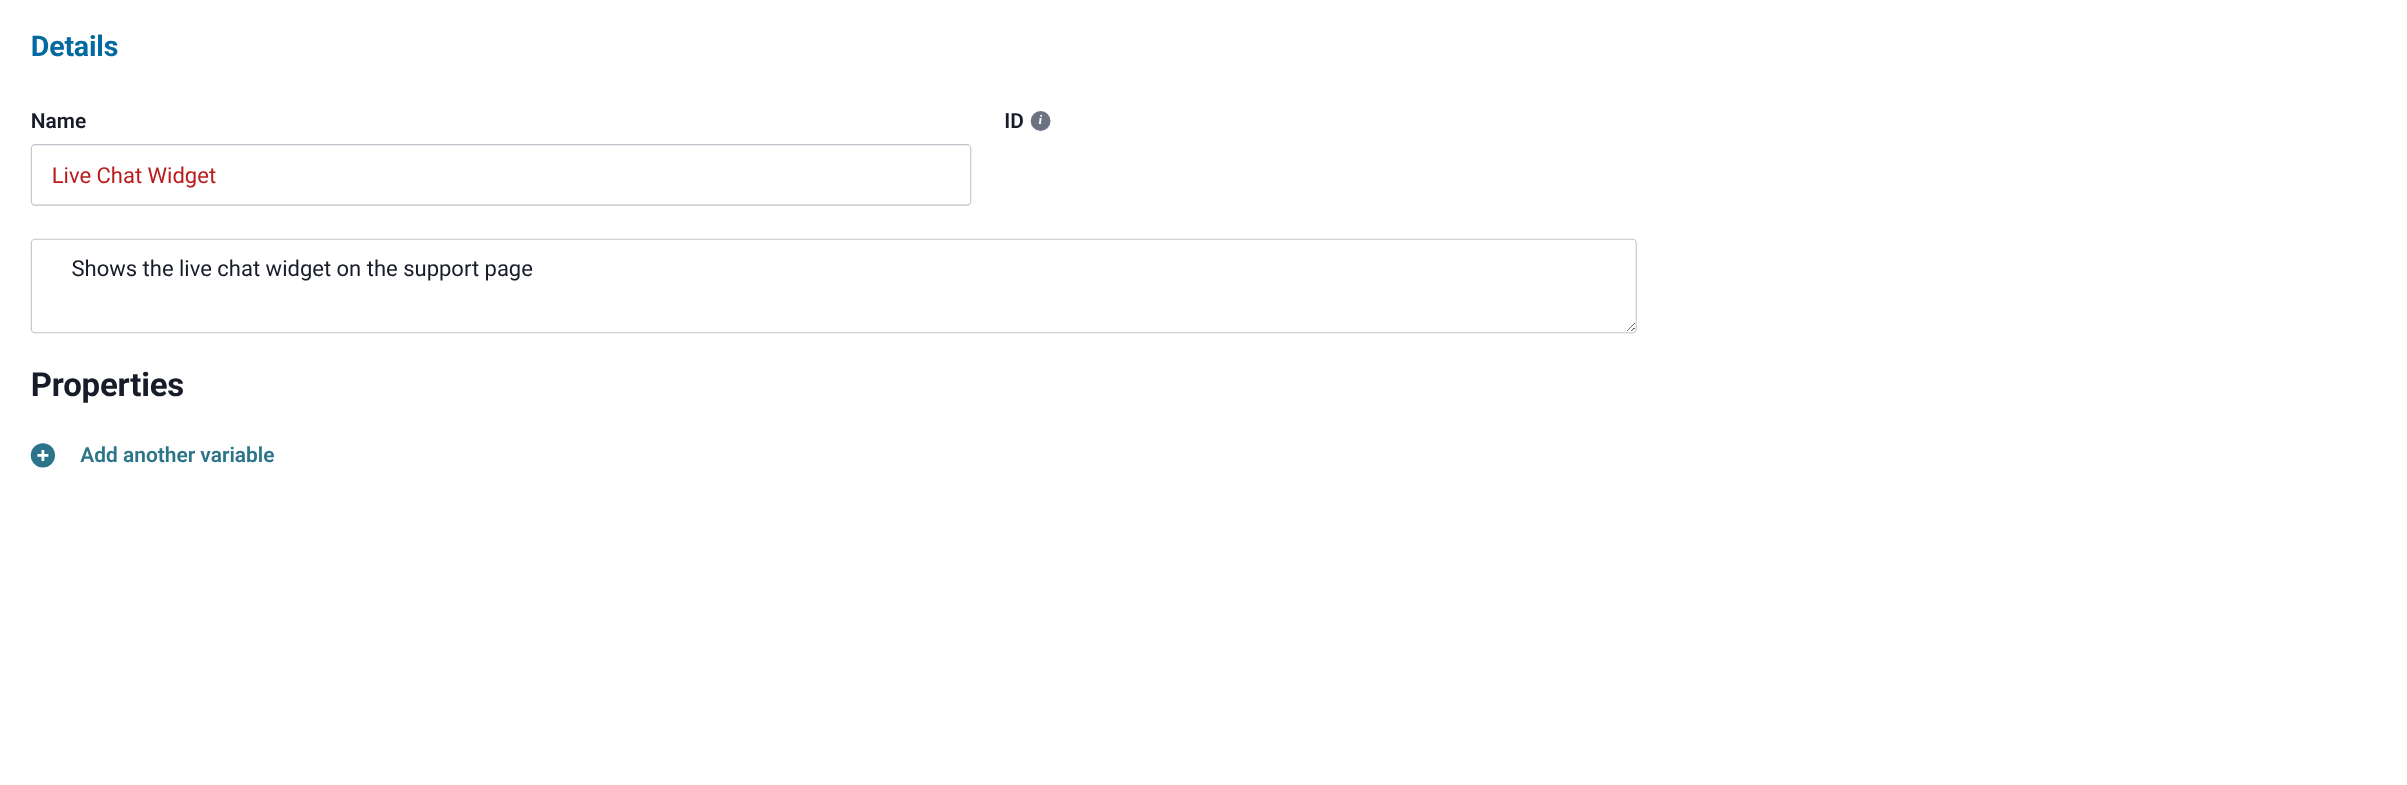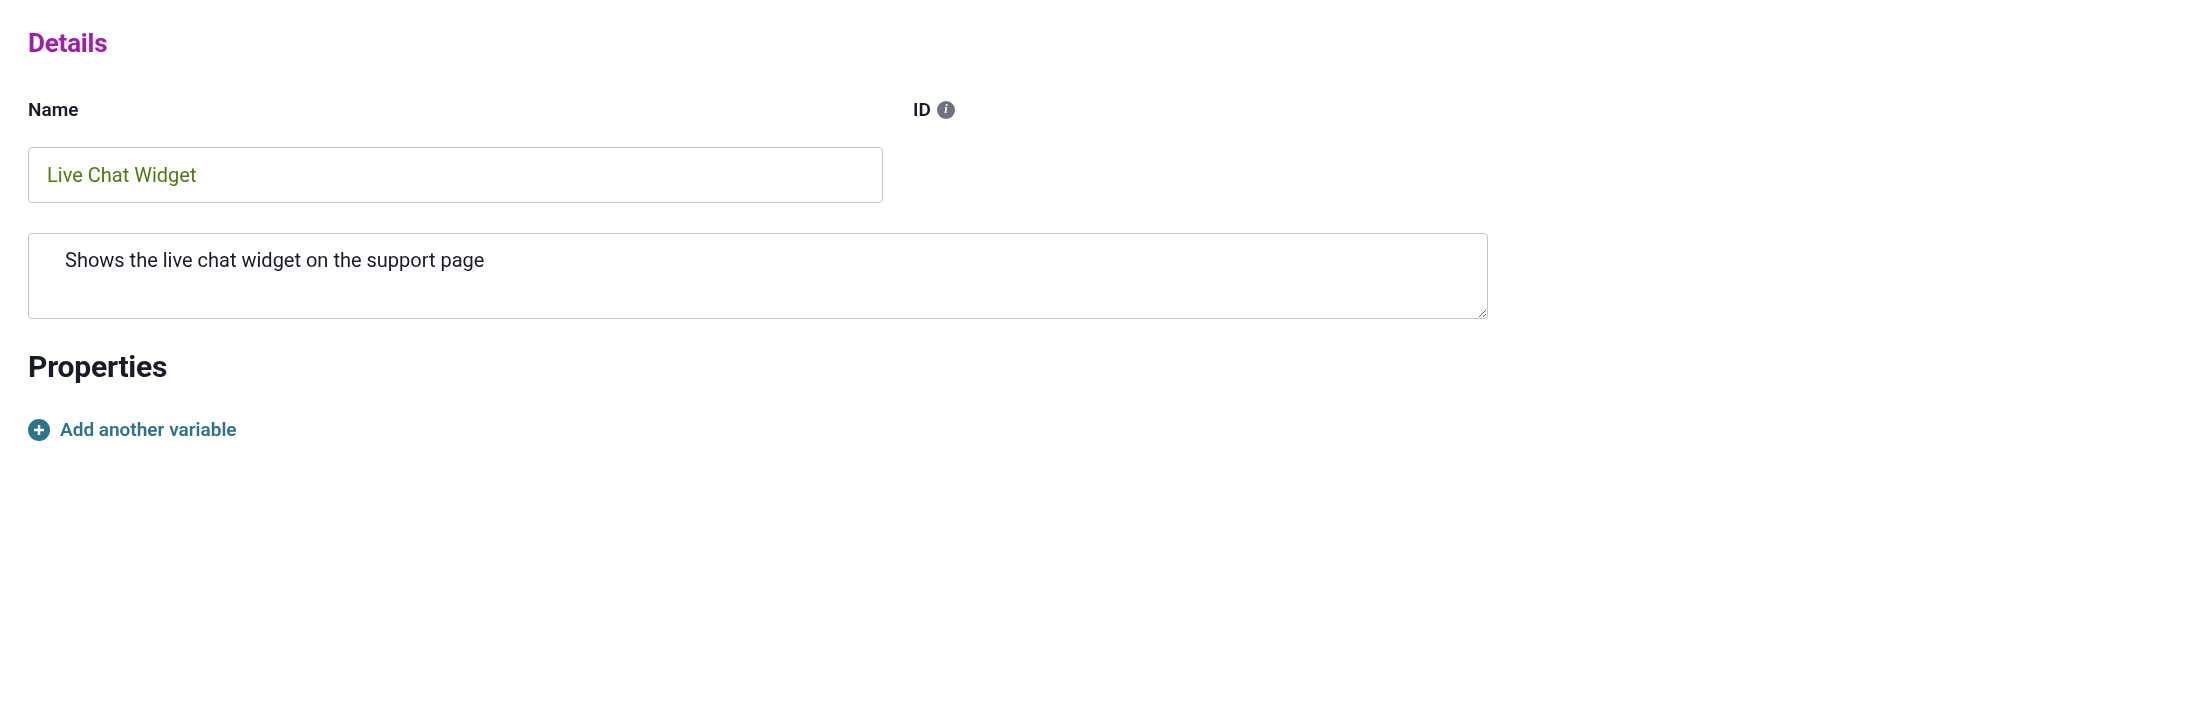--- a/index.html
+++ b/index.html
@@ -12,36 +12,35 @@
       background: #ffffff;
       padding: 28px;
       color: #181c29;
     }
     .container {
       max-width: 1460px;
     }
     .section-heading {
       font-size: 26px;
       font-weight: 700;
-      color: #a21caf;
+      color: #0369a1;
       margin-bottom: 40px;
       letter-spacing: -0.2px;
     }
     .row {
       display: flex;
       gap: 30px;
       margin-bottom: 30px;
     }
     .field {
       display: flex;
       flex-direction: column;
     }
     .field.name {
       flex: 0 0 855px;
-      gap: 16px;
     }
     .field.id {
       flex: 1;
     }
     .field.description {
       width: 100%;
       margin-bottom: 30px;
     }
     .label-row {
       display: flex;
@@ -69,21 +68,21 @@
       font-style: italic;
       cursor: default;
     }
     .text-input {
       width: 100%;
       height: 56px;
       border: 1px solid #c0c4cc;
       border-radius: 4px;
       padding: 0 18px;
       font-size: 20px;
-      color: #4d7c0f;
+      color: #b91c1c;
       outline: none;
       font-family: inherit;
     }
     .textarea-input {
       width: 100%;
       height: 86px;
       border: 1px solid #c0c4cc;
       border-radius: 4px;
       padding: 14px 36px;
       font-size: 20px;
@@ -95,21 +94,21 @@
     .properties-heading {
       font-size: 30px;
       font-weight: 700;
       color: #181c29;
       margin-bottom: 34px;
       letter-spacing: -0.2px;
     }
     .add-link {
       display: inline-flex;
       align-items: center;
-      gap: 10px;
+      gap: 23px;
       color: #2b7489;
       font-size: 19px;
       font-weight: 600;
       text-decoration: none;
       cursor: pointer;
     }
     .plus-icon {
       width: 22px;
       height: 22px;
       border-radius: 50%;

